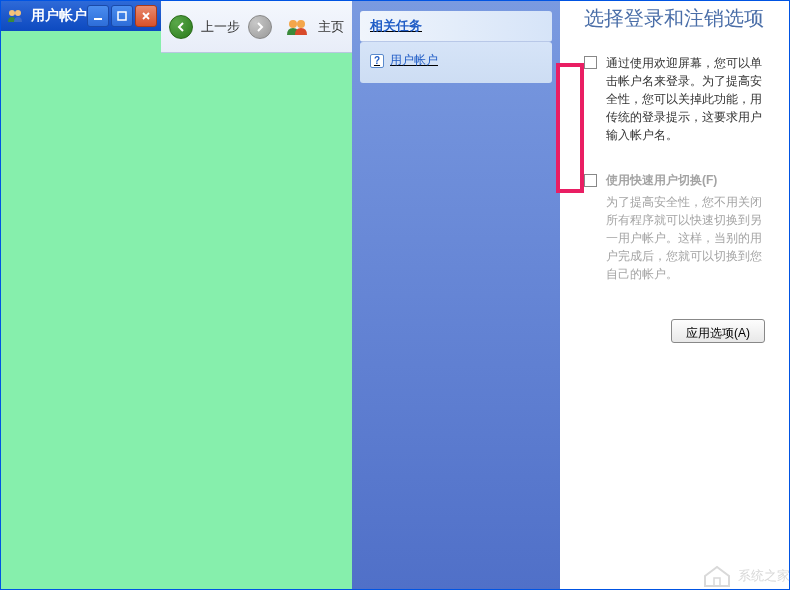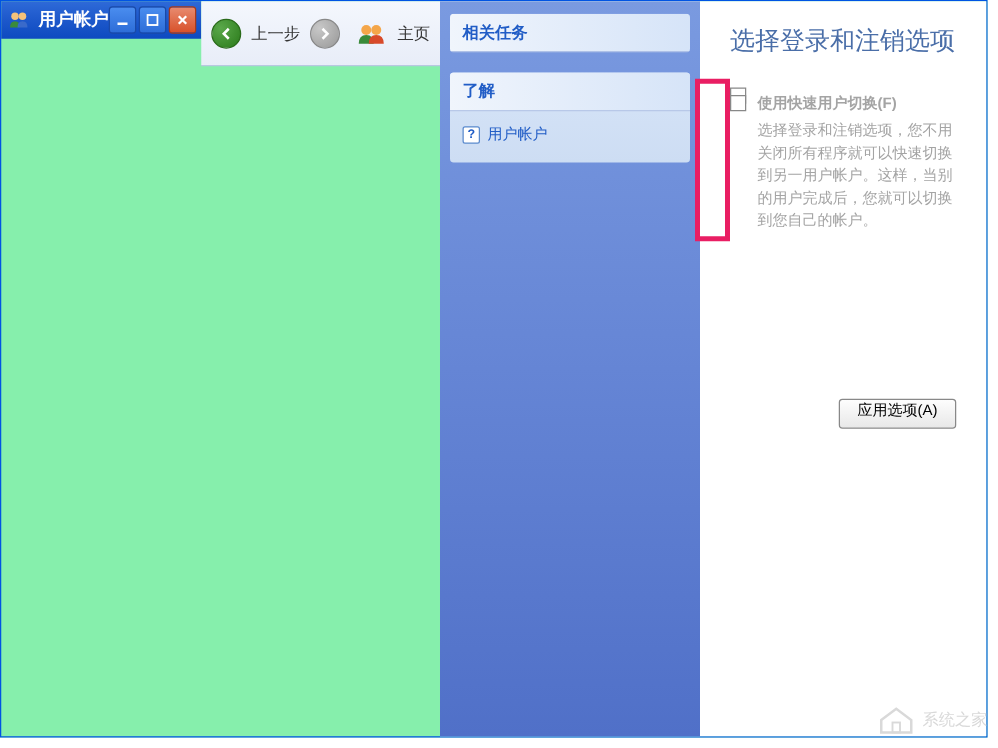--- a/index.html
+++ b/index.html
@@ -105,21 +105,22 @@
       flex: 1;
       display: flex;
       background: #fff;
     }
     .sidebar {
       width: 208px;
       background: linear-gradient(to bottom, #7a9ae0 0%, #6585d5 50%, #5070c8 100%);
       padding: 10px 8px;
       display: flex;
       flex-direction: column;
-      gap: 16px;
+      gap: 0;
+      text-decoration: underline;
     }
     .side-panel {
       background: linear-gradient(to bottom, #d6e4f8 0%, #cdddf3 100%);
       border-radius: 3px;
       overflow: hidden;
     }
     .side-header {
       background: linear-gradient(to right, #f0f5fc, #d6e4f8);
       padding: 6px 10px;
       font-weight: bold;
@@ -147,21 +148,21 @@
       justify-content: center;
       background: #fff;
       border: 1px solid #5a8acd;
       border-radius: 2px;
       color: #215dc6;
       font-weight: bold;
       font-size: 10px;
     }
     .content {
       flex: 1;
-      padding: 18px 24px;
+      padding: 4px 24px;
       position: relative;
     }
     .page-title {
       color: #4a6ea8;
       font-size: 20px;
       font-weight: normal;
       margin-bottom: 22px;
     }
     .option-block {
       margin-bottom: 28px;
@@ -201,21 +202,21 @@
     .btn {
       min-width: 80px;
       height: 24px;
       padding: 0 14px;
       background: linear-gradient(to bottom, #fdfdfd, #e8e8e8);
       border: 1px solid #888;
       border-radius: 3px;
       font-size: 12px;
       cursor: pointer;
       display: flex;
-      align-items: flex-start;
+      align-items: flex-end;
       justify-content: center;
     }
     .highlight-box {
       position: absolute;
       border: 4px solid #e91e63;
       pointer-events: none;
       z-index: 10;
     }
     .watermark {
       position: absolute;
@@ -291,41 +292,41 @@
     <span class="nav-label">主页</span>
   </div>
 
   <div class="body-area">
 
     <div class="sidebar">
       <div class="side-panel">
         <div class="side-header">相关任务</div>
       </div>
       <div class="side-panel">
-        <div class="side-header">了解</div>
         <div class="side-body">
           <div class="side-link">
             <span class="help-icon">?</span>
             <span>用户帐户</span>
           </div>
         </div>
       </div>
     </div>
 
     <div class="content">
       <h1 class="page-title">选择登录和注销选项</h1>
 
       <div class="option-block">
         <div class="option-check"></div>
+        <div class="option-desc">通过使用欢迎屏幕，您可以单击帐户名来登录。为了提高安全性，您可以关掉此功能，用传统的登录提示，这要求用户输入帐户名。</div>
       </div>
 
       <div class="option-block">
         <div class="option-check"></div>
         <div class="option-title disabled">使用快速用户切换(F)</div>
-        <div class="option-desc disabled">选择登录和注销选项，您不用关闭所有程序就可以快速切换到另一用户帐户。这样，当别的用户完成后，您就可以切换到您自己的帐户。</div>
+        <div class="option-desc disabled">为了提高安全性，您不用关闭所有程序就可以快速切换到另一用户帐户。这样，当别的用户完成后，您就可以切换到您自己的帐户。</div>
       </div>
 
       <div class="button-row">
         <div class="btn">
           <span>应用选项(A)</span>
         </div>
       </div>
 
       <div class="highlight-box" style="left:-4px; top:62px; width:28px; height:130px;"></div>
     </div>

